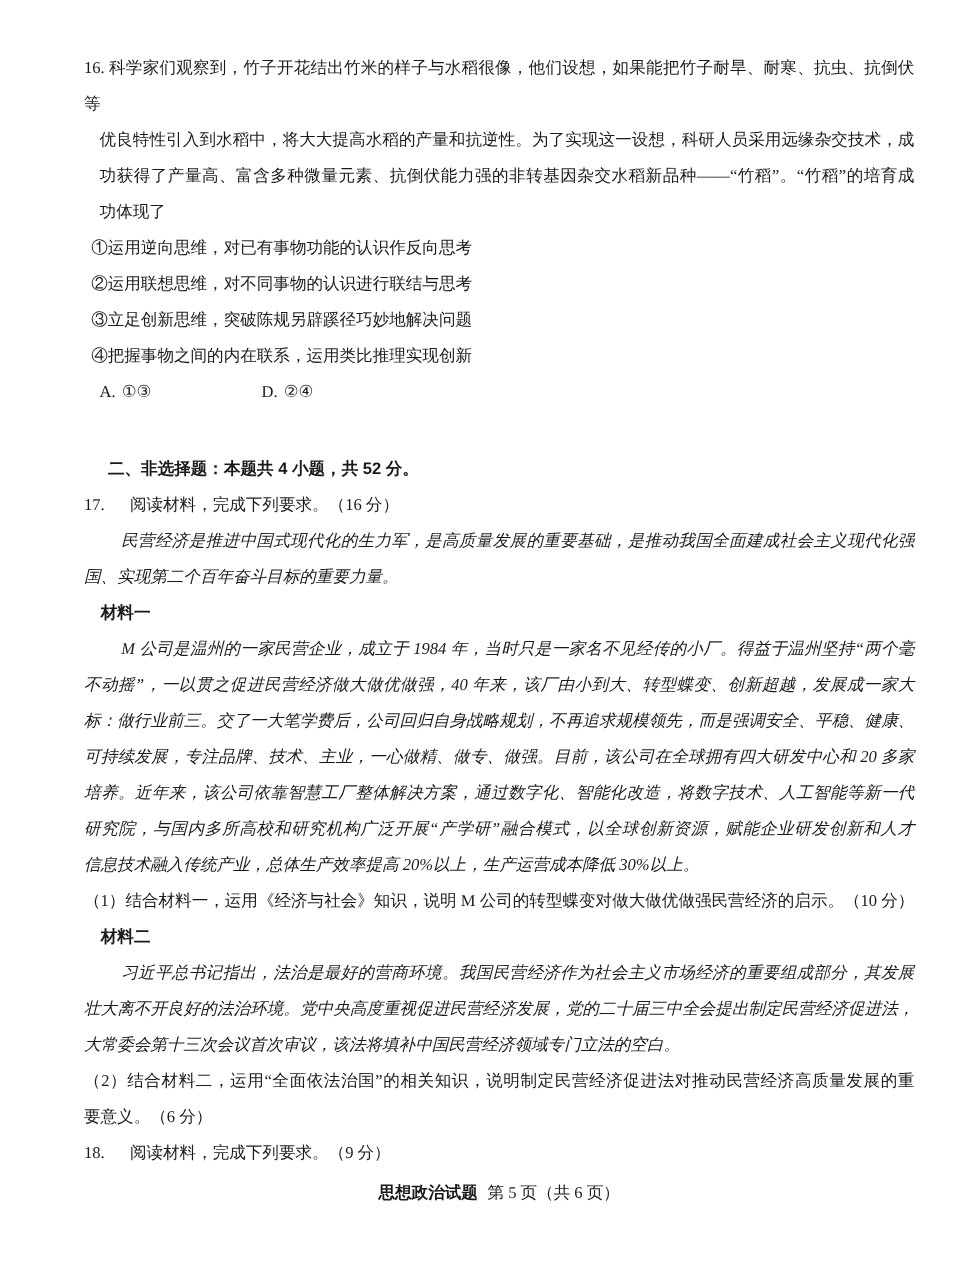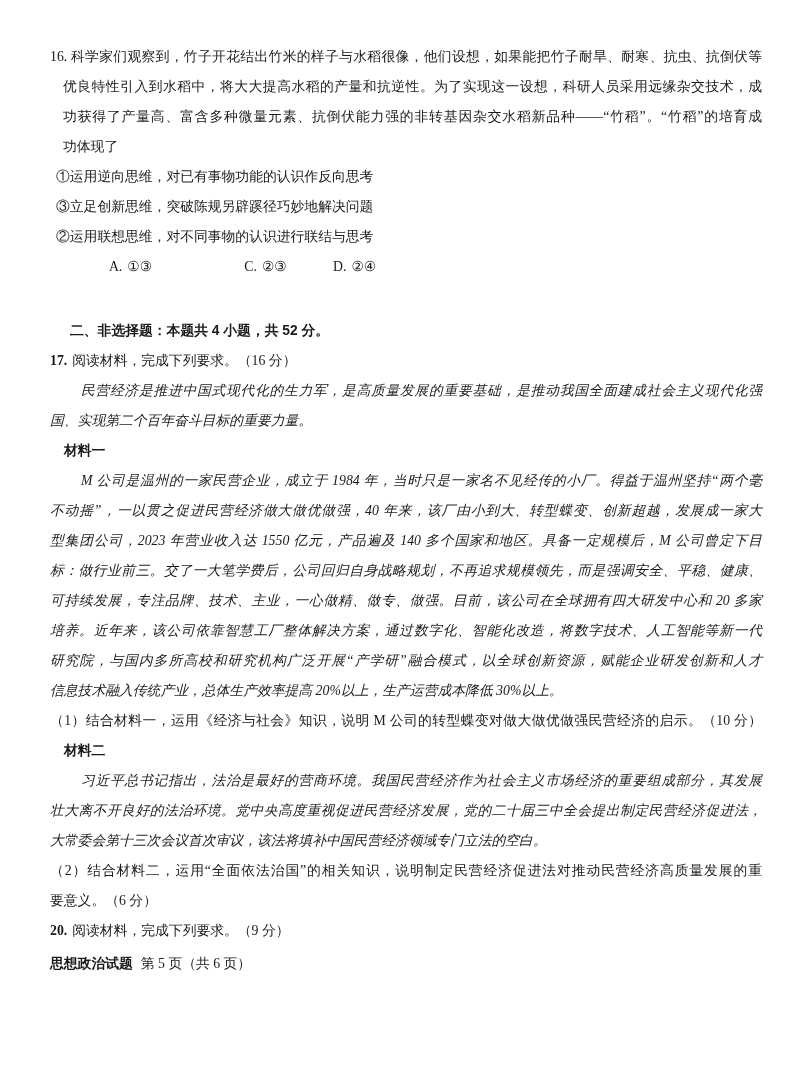--- a/index.html
+++ b/index.html
@@ -12,70 +12,70 @@
     height: 1067px;
     font-family: "Liberation Serif", "DejaVu Serif", serif;
     font-size: 13.8px;
     color: #1a1a1a;
     overflow: hidden;
   }
   .page {
     box-sizing: border-box;
     width: 800px;
     height: 896px;
-    padding: 42px 38px 0 50px;
+    padding: 42px 38px 0 70px;
   }
   .line {
     line-height: 30px;
     text-align: justify;
     text-align-last: justify;
   }
   .line.last { text-align-last: left; }
   .plain .line { text-align: center; text-align-last: left; }
   .jall .line { text-align-last: justify; }
   .hang .line.cont { padding-left: 13px; }
   .indent .line:first-child { text-indent: 31px; }
 
   .items { margin-left: 6px; }
 
   .options {
     display: flex;
     margin-left: 13px;
     line-height: 30px;
   }
-  .option { width: 135px; text-align: center; }
+  .option { width: 135px; }
   .option:last-child { width: auto; }
   .option .olabel { margin-right: 5px; }
 
   .section-title {
     margin-left: 20px;
     margin-top: 34px;
     line-height: 30px;
     font-family: "Liberation Sans", "DejaVu Sans", sans-serif;
     font-weight: bold;
   }
 
   .qheader { line-height: 30px; }
-  .qnum { margin-right: 5px; font-weight: bold; }
+  .qnum { margin-right: 21px; }
 
   .block14 { }
 
   .mat-label {
     margin-left: 14px;
     line-height: 30px;
     font-family: "Liberation Sans", "DejaVu Sans", sans-serif;
     font-weight: bold;
   }
 
   .kai { font-style: italic; }
 
   .footer {
     margin-top: 6px;
     line-height: 24px;
-    text-align: left;
+    text-align: center;
   }
   .footer .ftitle {
     font-family: "Liberation Sans", "DejaVu Sans", sans-serif;
     font-weight: bold;
     margin-right: 8px;
   }
 </style>
 </head>
 <body>
 
@@ -83,29 +83,27 @@
 
   <section>
     <div class="hang">
         <div class="line">16. 科学家们观察到，竹子开花结出竹米的样子与水稻很像，他们设想，如果能把竹子耐旱、耐寒、抗虫、抗倒伏等</div>
         <div class="line cont">优良特性引入到水稻中，将大大提高水稻的产量和抗逆性。为了实现这一设想，科研人员采用远缘杂交技术，成</div>
         <div class="line cont">功获得了产量高、富含多种微量元素、抗倒伏能力强的非转基因杂交水稻新品种——“竹稻”。“竹稻”的培育成</div>
         <div class="line last cont">功体现了</div>
       </div>
     <div class="items plain">
         <div class="line">①运用逆向思维，对已有事物功能的认识作反向思考</div>
+        <div class="line cont">②运用联想思维，对不同事物的认识进行联结与思考</div>
         <div class="line cont">③立足创新思维，突破陈规另辟蹊径巧妙地解决问题</div>
-        <div class="line cont">②运用联想思维，对不同事物的认识进行联结与思考</div>
+        <div class="line last cont">④把握事物之间的内在联系，运用类比推理实现创新</div>
       </div>
     <div class="options">
       <span class="option">
         <span class="olabel">A.</span><span>①③</span>
-      </span>
-      <span class="option">
-        <span class="olabel">C.</span><span>②③</span>
       </span>
       <span class="option">
         <span class="olabel">D.</span><span>②④</span>
       </span>
     </div>
   </section>
 
   <div class="section-title">二、非选择题：本题共 4 小题，共 52 分。</div>
 
   <section>
@@ -113,21 +111,20 @@
       <span class="qnum">17.</span><span>阅读材料，完成下列要求。（16 分）</span>
     </div>
     <div class="block14 indent kai">
         <div class="line">民营经济是推进中国式现代化的生力军，是高质量发展的重要基础，是推动我国全面建成社会主义现代化强</div>
         <div class="line last cont">国、实现第二个百年奋斗目标的重要力量。</div>
       </div>
     <div class="mat-label">材料一</div>
     <div class="block14 indent kai">
         <div class="line">M 公司是温州的一家民营企业，成立于 1984 年，当时只是一家名不见经传的小厂。得益于温州坚持“两个毫</div>
         <div class="line cont">不动摇”，一以贯之促进民营经济做大做优做强，40 年来，该厂由小到大、转型蝶变、创新超越，发展成一家大</div>
-        <div class="line cont">型集团公司，2023 年营业收入达 1550 亿元，产品遍及 140 多个国家和地区。具备一定规模后，M 公司曾定下目</div>
         <div class="line cont">标：做行业前三。交了一大笔学费后，公司回归自身战略规划，不再追求规模领先，而是强调安全、平稳、健康、</div>
         <div class="line cont">可持续发展，专注品牌、技术、主业，一心做精、做专、做强。目前，该公司在全球拥有四大研发中心和 20 多家</div>
         <div class="line cont">培养。近年来，该公司依靠智慧工厂整体解决方案，通过数字化、智能化改造，将数字技术、人工智能等新一代</div>
         <div class="line cont">研究院，与国内多所高校和研究机构广泛开展“产学研”融合模式，以全球创新资源，赋能企业研发创新和人才</div>
         <div class="line last cont">信息技术融入传统产业，总体生产效率提高 20%以上，生产运营成本降低 30%以上。</div>
       </div>
     <div class="block14 jall">
         <div class="line last">（1）结合材料一，运用《经济与社会》知识，说明 M 公司的转型蝶变对做大做优做强民营经济的启示。（10 分）</div>
       </div>
     <div class="mat-label">材料二</div>
@@ -137,21 +134,21 @@
         <div class="line last cont">大常委会第十三次会议首次审议，该法将填补中国民营经济领域专门立法的空白。</div>
       </div>
     <div class="block14">
         <div class="line">（2）结合材料二，运用“全面依法治国”的相关知识，说明制定民营经济促进法对推动民营经济高质量发展的重</div>
         <div class="line last cont">要意义。（6 分）</div>
       </div>
   </section>
 
   <section>
     <div class="qheader">
-      <span class="qnum">20.</span><span>阅读材料，完成下列要求。（9 分）</span>
+      <span class="qnum">18.</span><span>阅读材料，完成下列要求。（9 分）</span>
     </div>
   </section>
 
   <div class="footer">
     <span class="ftitle">思想政治试题</span><span>第 5 页（共 6 页）</span>
   </div>
 
 </div>
 
 </body></html>

